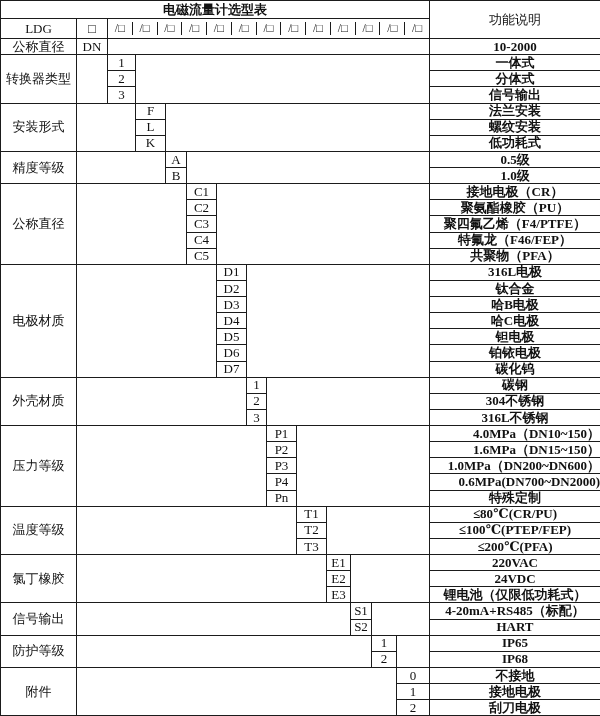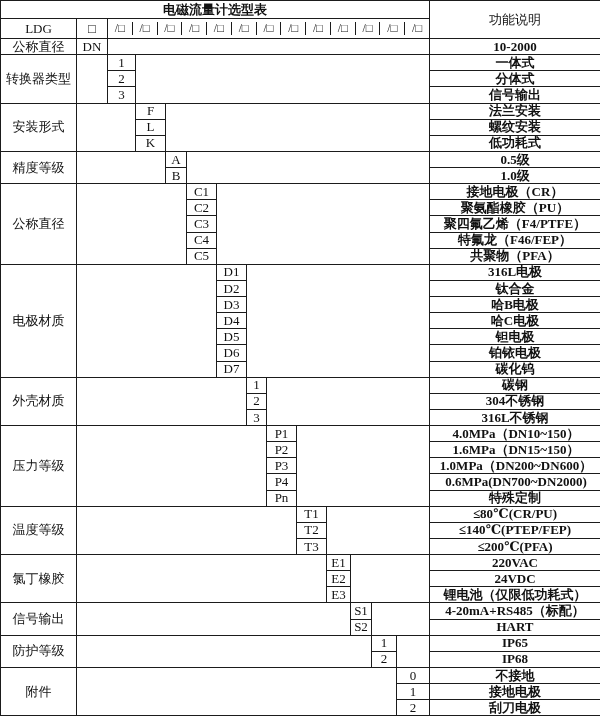--- a/index.html
+++ b/index.html
@@ -28,21 +28,21 @@
   .slot{
     flex:1 1 0;
     border-left:1px solid #1b1b1b;
     display:flex;align-items:center;justify-content:center;
     font-size:11.5px;
   }
   .slot:first-child{border-left:none;}
   td.code{font-size:12.5px;}
   td.dn{text-align:left;padding-left:3px;margin-left:19px;}
   td.desc{font-size:13px;font-weight:bold;}
-  td.desc.left{text-align:center;padding-left:2px;}
+  td.desc.left{text-align:right;padding-left:2px;}
   td.filler{border-color:#1b1b1b;}
 </style>
 </head>
 <body>
 
 <table class="sel">
   <colgroup>
     <col style="width:76px">
       <col style="width:31px">
       <col style="width:28px">
@@ -237,21 +237,21 @@
 
   <tr class="r">
     <td class="name" rowspan="3">温度等级</td>
     <td class="filler" rowspan="3" colspan="8"></td>
     <td class="code">T1</td>
     <td class="filler" rowspan="3" colspan="4"></td>
     <td class="desc">≤80℃(CR/PU)</td>
   </tr>
   <tr class="r">
     <td class="code">T2</td>
-    <td class="desc">≤140℃(PTEP/FEP)</td>
+    <td class="desc">≤100℃(PTEP/FEP)</td>
   </tr>
   <tr class="r">
     <td class="code">T3</td>
     <td class="desc">≤200℃(PFA)</td>
   </tr>
 
   <tr class="r">
     <td class="name" rowspan="3">氯丁橡胶</td>
     <td class="filler" rowspan="3" colspan="9"></td>
     <td class="code">E1</td>

